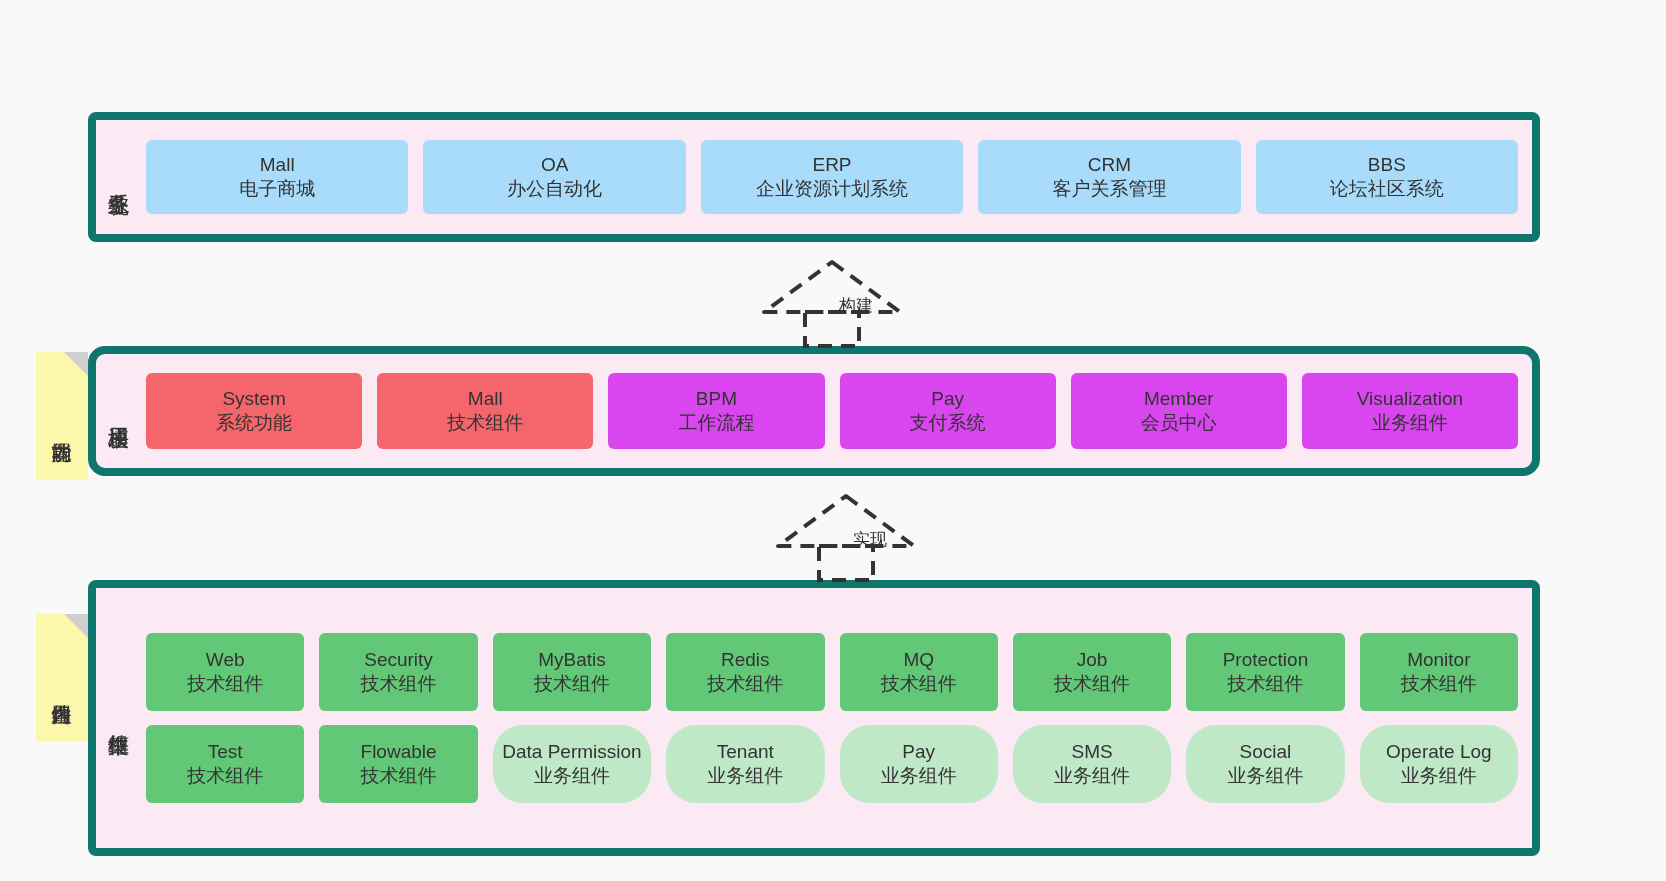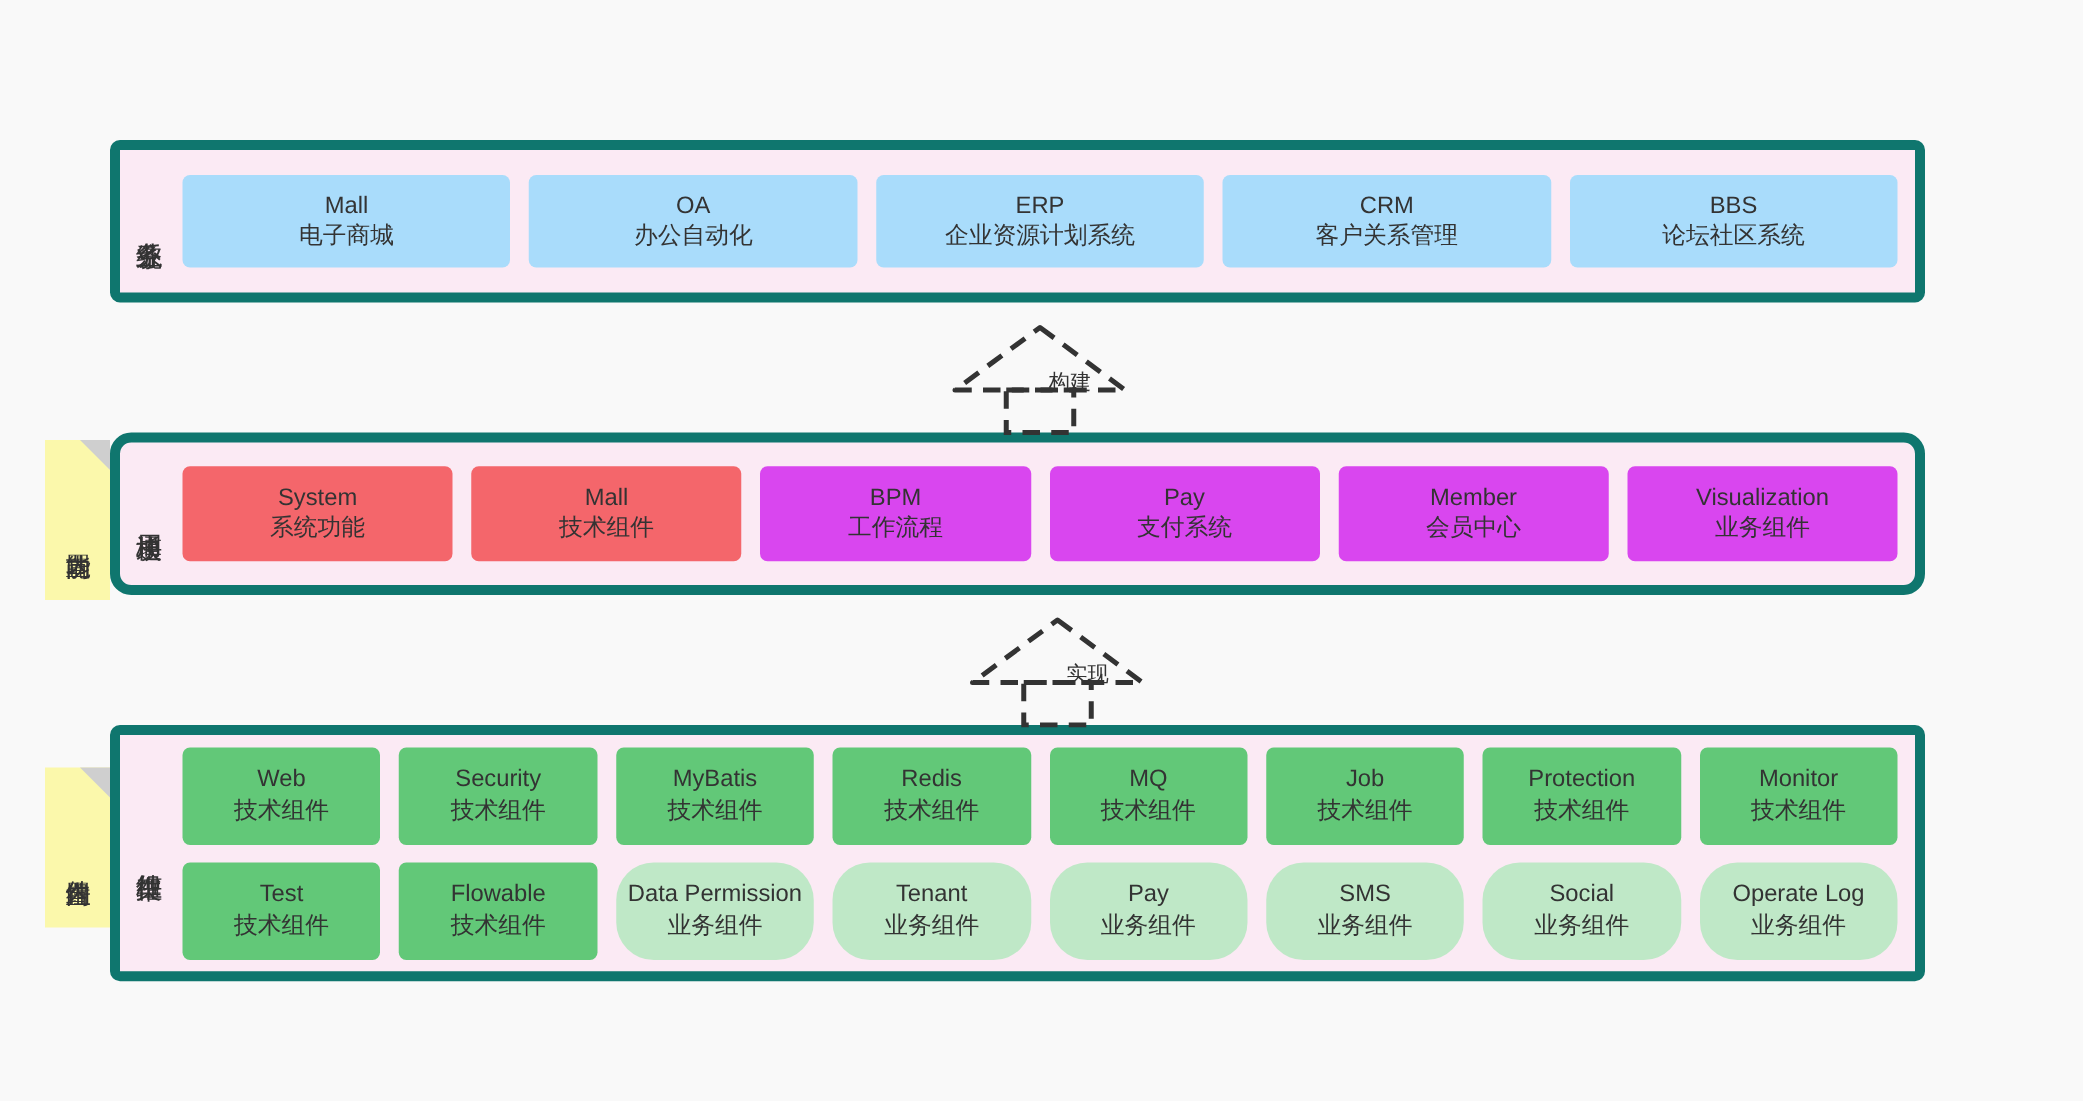--- a/index.html
+++ b/index.html
@@ -222,21 +222,21 @@
       <rect x="53" y="56" width="54" height="34" fill="none" stroke="#333333" stroke-width="4" stroke-dasharray="14,9"></rect>
     </svg>
     <span class="label">实现</span>
   </div>
 
   <div class="note" style="left:36px; top:614px; width:52px; height:128px;">
     <span class="fold"></span>
     <span class="note-text">内置组件</span>
   </div>
 
-  <div class="layer" style="left:88px; top:580px; width:1452px; height:205px;">
+  <div class="layer" style="left:88px; top:580px; width:1452px; height:276px;">
     <div class="layer-title">框架组件</div>
     <div class="layer-body">
 
       <div class="row" style="height:78px;">
         <div class="card c-green">
           <span class="title">Web</span>
           <span class="sub">技术组件</span>
         </div>
         <div class="card c-green">
           <span class="title">Security</span>

